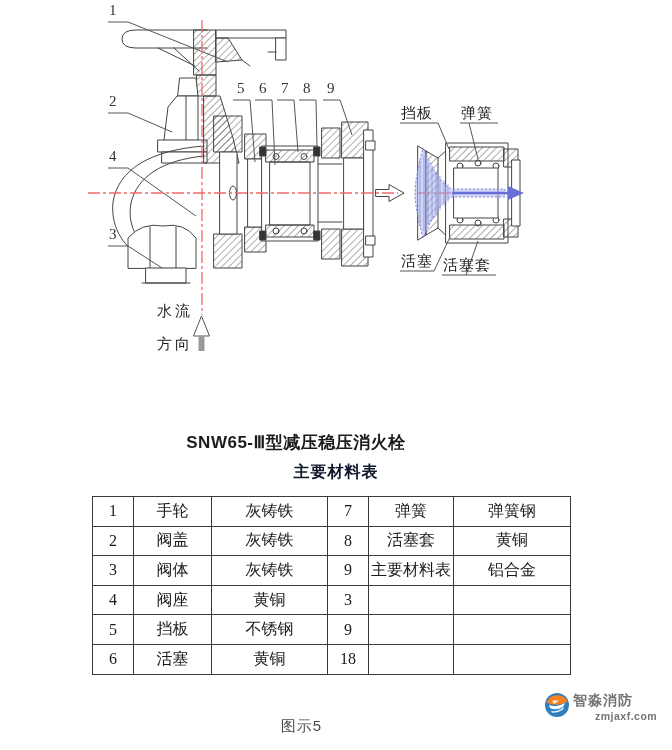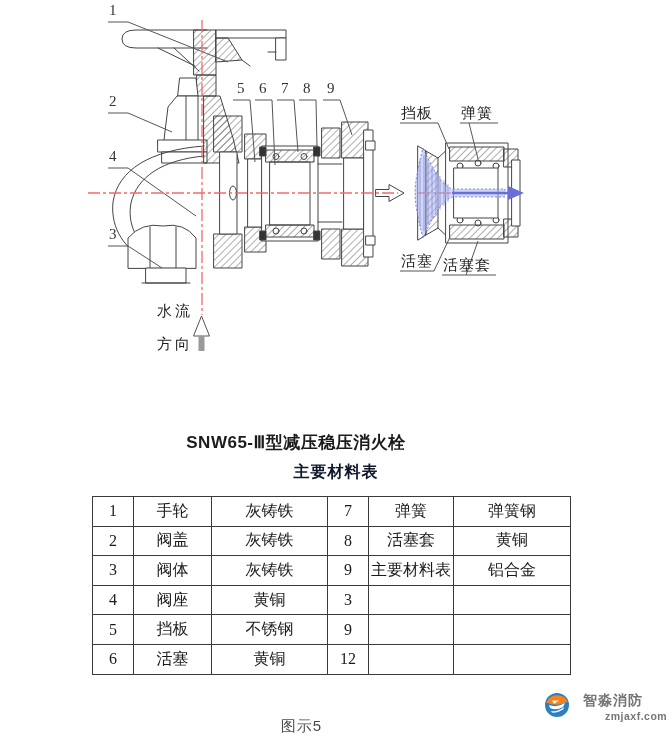--- a/index.html
+++ b/index.html
@@ -33,21 +33,21 @@
   }
   table.materials td,table.materials th{
     border:1px solid #3a3a3a;height:28.6px;text-align:center;vertical-align:middle;
     font-weight:normal;padding:0 2px;overflow:hidden;white-space:nowrap;
   }
   .caption{
     position:absolute;left:0;top:717px;width:603px;text-align:center;
     font:15px "Liberation Sans", sans-serif;color:#4a4a4a;letter-spacing:1px;
   }
   .logo{
-    position:absolute;left:544px;top:692px;display:flex;align-items:flex-start;gap:13px;
+    position:absolute;left:544px;top:692px;display:flex;align-items:flex-start;gap:3px;
   }
   .logo-texts{display:flex;flex-direction:column;line-height:1.05;}
   .logo-brand{font:bold 14px "Liberation Sans", sans-serif;color:#757575;letter-spacing:1px;}
   .logo-site{font:bold 10.5px "Liberation Sans", sans-serif;color:#757575;letter-spacing:0.5px;margin-left:22px;}
 </style>
 </head>
 <body>
 
 <div>
 
@@ -260,21 +260,21 @@
         <td>挡板</td>
         <td>不锈钢</td>
         <td>9</td>
         <td></td>
         <td></td>
       </tr>
       <tr>
         <td>6</td>
         <td>活塞</td>
         <td>黄铜</td>
-        <td>12</td>
+        <td>18</td>
         <td></td>
         <td></td>
       </tr>
     </tbody>
   </table>
 
   <div class="caption">图示5</div>
 
   <div class="logo">
     <svg width="26" height="26" viewBox="0 0 26 26">

